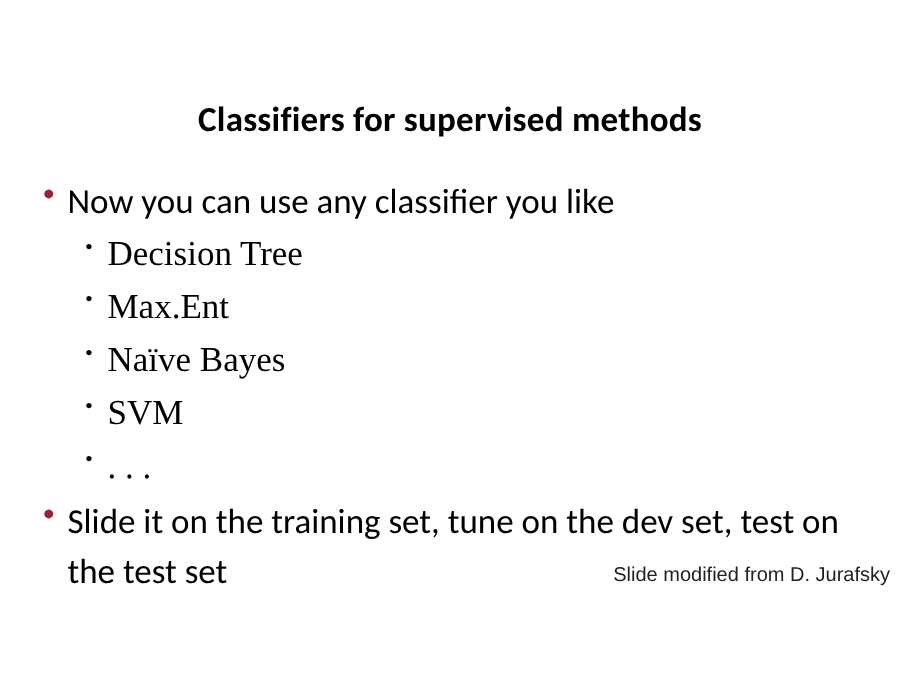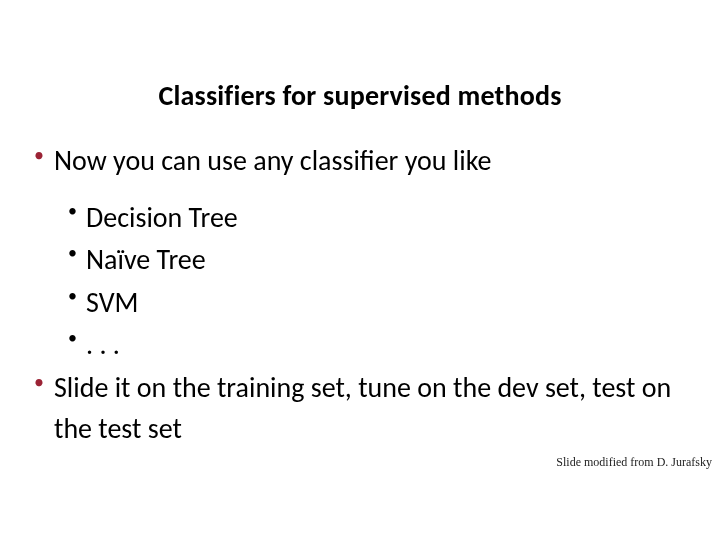--- a/index.html
+++ b/index.html
@@ -4,38 +4,39 @@
 <style>
   * { margin: 0; padding: 0; box-sizing: border-box; }
   html, body { width: 720px; height: 540px; background: #fff; font-family: Calibri, "Segoe UI", Arial, sans-serif; color: #000; overflow: hidden; }
   .slide { width: 720px; height: 476px; position: relative; padding: 0; }
   .title { font-size: 28px; font-weight: 700; text-align: center; padding-top: 78px; padding-bottom: 28px; letter-spacing: 0.2px; }
   .content { padding-left: 20px; padding-right: 20px; font-size: 28px; line-height: 1.45; }
   ul { list-style: none; }
   .lvl1 { padding-left: 8px; }
   .lvl1 > li { position: relative; padding-left: 26px; margin-bottom: 2px; }
   .lvl1 > li::before { content: "•"; position: absolute; left: 6px; top: 0; color: #9b2335; font-size: 20px; line-height: 1.45; }
-  .lvl2 { margin-top: 16px; padding-left: 6px; }
+  .lvl2 { margin-top: 2px; padding-left: 6px; font-family: Liberation Serif, serif; }
   .lvl2 > li { position: relative; padding-left: 26px; margin-bottom: 2px; }
   .lvl2 > li::before { content: "•"; position: absolute; left: 8px; top: 0; color: #000; font-size: 18px; line-height: 1.45; }
-  .credit { position: absolute; right: 8px; bottom: 6px; font-size: 12px; color: #222; font-family: Liberation Serif, serif; }
+  .credit { position: absolute; right: 8px; bottom: 6px; font-size: 16px; color: #222; font-family: Liberation Sans, sans-serif; }
 </style>
 </head>
 <body>
 
 <div class="slide">
   <h1 class="title">Classifiers for supervised methods</h1>
 
   <div class="content">
     <ul class="lvl1">
       <li>
         <span>Now you can use any classifier you like</span>
         <ul class="lvl2">
           <li><span>Decision Tree</span></li>
-          <li><span>Naïve Tree</span></li>
+          <li><span>Max.Ent</span></li>
+          <li><span>Naïve Bayes</span></li>
           <li><span>SVM</span></li>
           <li><span>. . .</span></li>
         </ul>
       </li>
       <li>
         <span>Slide it on the training set, tune on the dev set, test on the test set</span>
       </li>
     </ul>
   </div>
 

